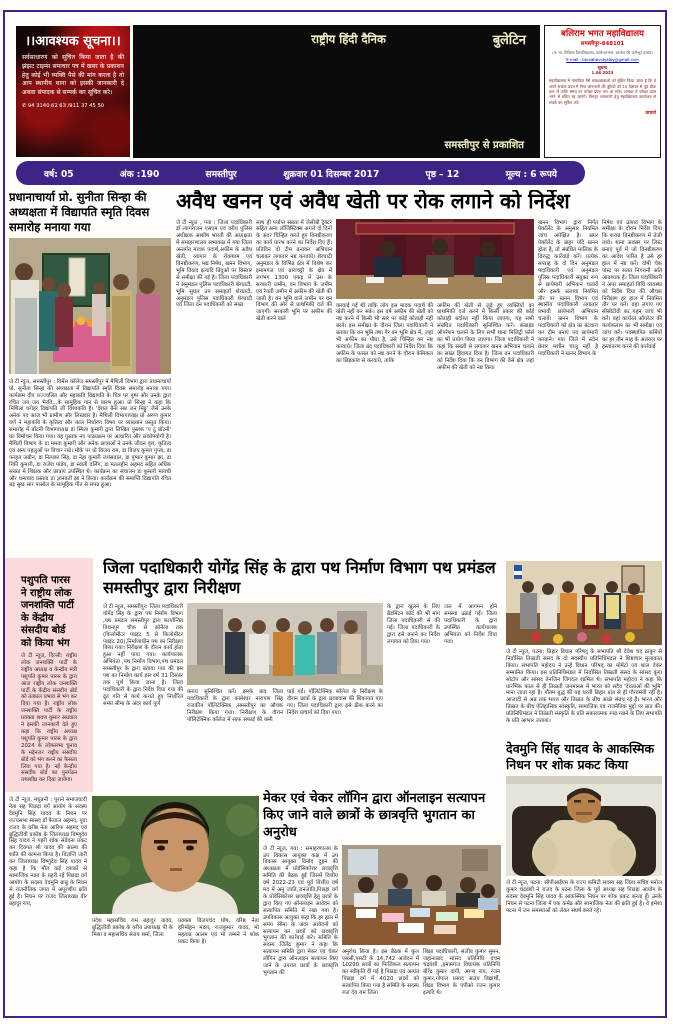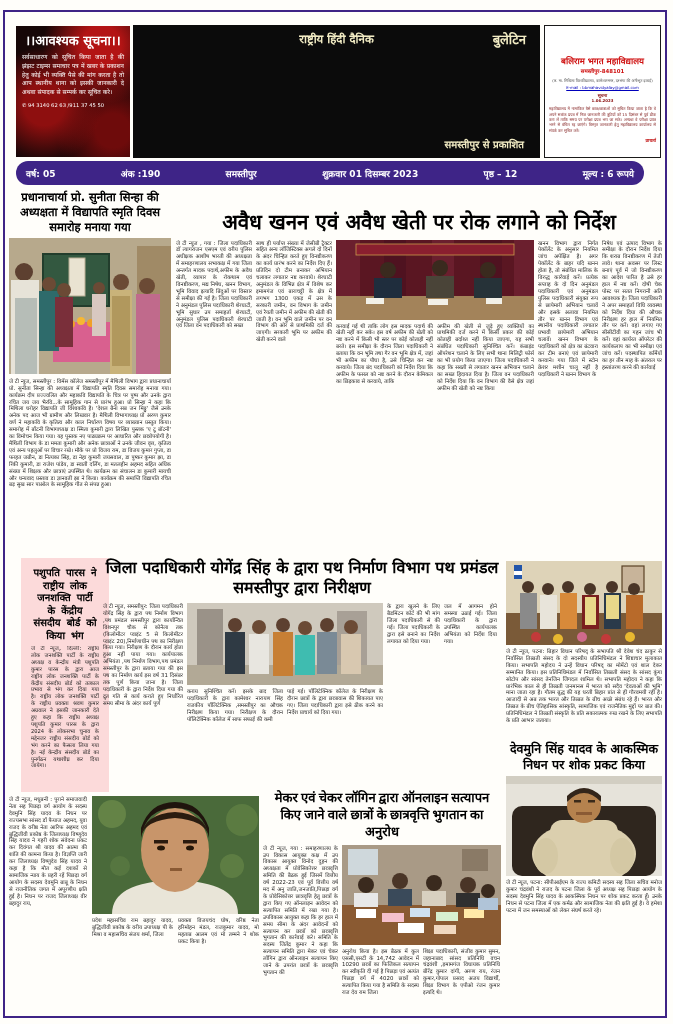--- a/index.html
+++ b/index.html
@@ -11,69 +11,69 @@
 
   
   .notice-box{left:16px;top:26px;width:114px;height:131px;color:#fff;padding:5px 6px;
     background:radial-gradient(circle at 75% 15%,#b31414 0 14%,rgba(0,0,0,0) 42%),
                radial-gradient(circle at 25% 60%,#8e0f0f 0 18%,rgba(0,0,0,0) 50%),
                radial-gradient(circle at 85% 80%,#6e0b0b 0 12%,rgba(0,0,0,0) 40%),#160707;}
   .notice-title{font-size:13px;font-weight:bold;text-align:center;margin-bottom:4px;}
   .notice-body{font-size:6.1px;line-height:1.45;text-align:justify;}
   .notice-phone{font-size:5.2px;margin-top:5px;}
   .mast{left:133px;top:25px;width:407px;height:133px;background:#0b0b0b;color:#f2ecc4;}
-  .mast-top{position:absolute;top:6px;left:0;width:100%;text-align:center;font-size:11.5px;font-weight:bold;}
+  .mast-top{position:absolute;top:6px;left:0;width:100%;text-align:center;font-size:11.5px;font-weight:bold;padding-left:12px;}
   .mast-bulletin{position:absolute;top:5px;right:14px;font-size:13px;font-weight:bold;}
   .mast-title{position:absolute;top:22px;left:0;width:100%;text-align:center;
     font-size:57px;font-weight:900;letter-spacing:1px;line-height:1.0;
     text-shadow:0 0 1px #f2ecc4;}
   .mast-pub{position:absolute;bottom:7px;right:16px;font-size:10px;font-weight:bold;}
   .college-box{left:544px;top:25px;width:117px;height:133px;background:#fff;
     border:1.5px solid #1a1a1a;padding:3px 4px;overflow:hidden;}
-  .college-name{color:#cf1111;font-weight:bold;font-size:8.6px;text-align:center;line-height:1.1;margin-top:28px;}
+  .college-name{color:#cf1111;font-weight:bold;font-size:8.6px;text-align:center;line-height:1.1;}
   .college-addr{color:#cf1111;font-size:5.4px;text-align:center;font-weight:bold;margin-top:1px;}
   .college-affil{color:#444;font-size:3.8px;text-align:center;margin-top:3px;}
   .college-email{color:#0000bb;font-size:3.9px;text-align:center;text-decoration:underline;margin-top:2px;}
   .college-notice{color:#8a0d0d;font-size:4.4px;font-weight:bold;text-align:center;margin-top:2px;}
   .college-date{color:#8a0d0d;font-size:3.9px;text-align:center;font-weight:bold;}
   .college-body{color:#7a1010;font-size:3.9px;line-height:1.35;text-align:justify;margin-top:3px;}
   .college-sign{color:#c01111;font-size:4.6px;font-weight:bold;text-align:right;margin-top:4px;}
 
   
-  .dateline{left:16px;top:161px;width:628px;height:24px;background:#3e2487;border-radius:12px;
+  .dateline{left:16px;top:161px;width:569px;height:24px;background:#3e2487;border-radius:12px;
     color:#fff;font-size:9px;font-weight:bold;display:flex;align-items:center;
-    justify-content:space-between;padding:0 10px;}
-
-  
-  .hl{font-weight:bold;color:#000;text-align:center;line-height:1.3;}
+    justify-content:space-between;padding:0 28px;}
+
+  
+  .hl{font-weight:bold;color:#000;line-height:1.3;}
   .col{font-size:5.4px;line-height:1.28;text-align:justify;color:#1c1c1c;overflow:hidden;}
   .photo{overflow:hidden;background:#999;}
   .photo svg{display:block;}
 
   
   .art-vidyapati{left:9px;top:190px;width:162px;height:366px;overflow:hidden;}
   .art-vidyapati .hl{font-size:11.5px;}
   .art-vidyapati .photo{width:162px;height:136px;margin-top:3px;}
   .art-vidyapati .col{margin-top:4px;height:170px;}
 
   
   .art-main{left:176px;top:190px;width:486px;height:368px;overflow:hidden;}
-  .art-main .hl{font-size:20.5px;line-height:1.15;margin-top:21px;}
+  .art-main .hl{font-size:20.5px;line-height:1.15;}
   .main-sub{margin-top:4px;background:#f7cbd6;font-size:14.5px;font-weight:bold;
     text-align:center;color:#000;padding:3px 0;}
   .main-body{display:flex;gap:4px;margin-top:5px;height:288px;}
   .main-c1,.main-c2{width:76px;flex:none;}
   .main-center{width:198px;flex:none;}
   .main-center .photo{width:198px;height:80px;}
   .main-center-cols{display:flex;gap:4px;margin-top:3px;height:200px;}
   .main-center-cols .col{width:97px;}
   .main-c5,.main-c6{width:60px;flex:none;}
 
   
-  .art-paras{left:21px;top:558px;width:88px;height:234px;background:#fcdada;padding:10px;overflow:hidden;font-family:Liberation Mono, monospace;}
+  .art-paras{left:5px;top:558px;width:88px;height:234px;background:#fcdada;padding:16px;overflow:hidden;}
   .art-paras .hl{font-size:10px;line-height:1.25;}
   .art-paras .col{margin-top:3px;height:140px;}
 
   
   .art-inspect{left:103px;top:558px;width:398px;height:228px;overflow:hidden;}
   .art-inspect .hl{font-size:16px;line-height:1.25;}
   .inspect-body{display:flex;gap:4px;margin-top:5px;height:168px;}
   .ins-c1{width:80px;flex:none;}
   .ins-center{width:196px;flex:none;}
   .ins-center .photo{width:196px;height:82px;}
@@ -96,21 +96,21 @@
   .art-shok .hl{font-size:14.5px;line-height:1.28;}
   .shok-body{display:flex;gap:5px;margin-top:4px;}
   .shok-c1{width:78px;flex:none;height:160px;}
   .shok-right{width:167px;flex:none;}
   .shok-right .photo{width:167px;height:118px;}
   .shok-caps{display:flex;gap:5px;margin-top:3px;}
   .shok-caps .col{width:81px;height:42px;}
 
   
   .art-schol{left:263px;top:790px;width:238px;height:228px;overflow:hidden;}
-  .art-schol .hl{font-size:13px;line-height:1.3;font-family:Liberation Serif, serif;}
+  .art-schol .hl{font-size:13px;line-height:1.3;}
   .schol-body{display:flex;gap:4px;margin-top:4px;}
   .schol-c1{width:75px;flex:none;height:166px;}
   .schol-right{width:159px;flex:none;}
   .schol-right .photo{width:159px;height:100px;}
   .schol-caps{display:flex;gap:4px;margin-top:3px;}
   .schol-caps .col{width:77px;height:62px;}
 </style>
 </head>
 <body>
 
@@ -137,21 +137,21 @@
     <div class="college-notice">सूचना</div>
     <div class="college-date">1.06.2023</div>
     <div class="college-body">महाविद्यालय में नामांकित वैसे छात्र/छात्राओं को सूचित किया जाता है कि वे अपने सत्रांक प्रपत्र में निज जानकारी की त्रुटियों को 15 दिसंबर से पूर्व ठीक करा लें ताकि समय पर परीक्षा प्रपत्र भरा जा सके। अन्यथा वे परीक्षा प्रपत्र भरने से वंचित रह जाएंगे। विस्तृत जानकारी हेतु महाविद्यालय कार्यालय से संपर्क कर सूचित करें।</div>
     <div class="college-sign">प्राचार्य</div>
   </div>
 
   <div class="abs dateline">
     <span>वर्ष:  05</span>
     <span>अंक :190</span>
     <span>समस्तीपुर</span>
-    <span>शुक्रवार  01 दिसम्बर  2023</span>
+    <span>शुक्रवार  01 दिसम्बर  2017</span>
     <span>पृष्ठ – 12</span>
     <span>मूल्य : 6 रूपये</span>
   </div>
 
   <div class="abs art-vidyapati">
     <div class="hl">प्रधानाचार्या प्रो. सुनीता सिन्हा की अध्यक्षता में विद्यापति स्मृति दिवस समारोह मनाया गया</div>
     <div class="photo">
       <svg width="162" height="136" viewBox="0 0 162 136" preserveAspectRatio="none">
         <rect width="162" height="136" fill="#b7a98c"></rect>
         <rect x="128" y="8" width="34" height="128" fill="#a08a66"></rect>

